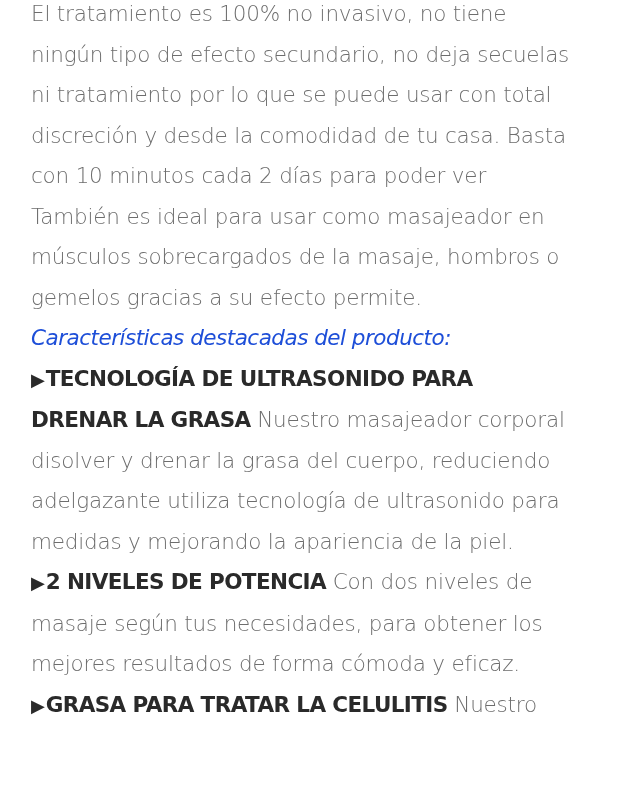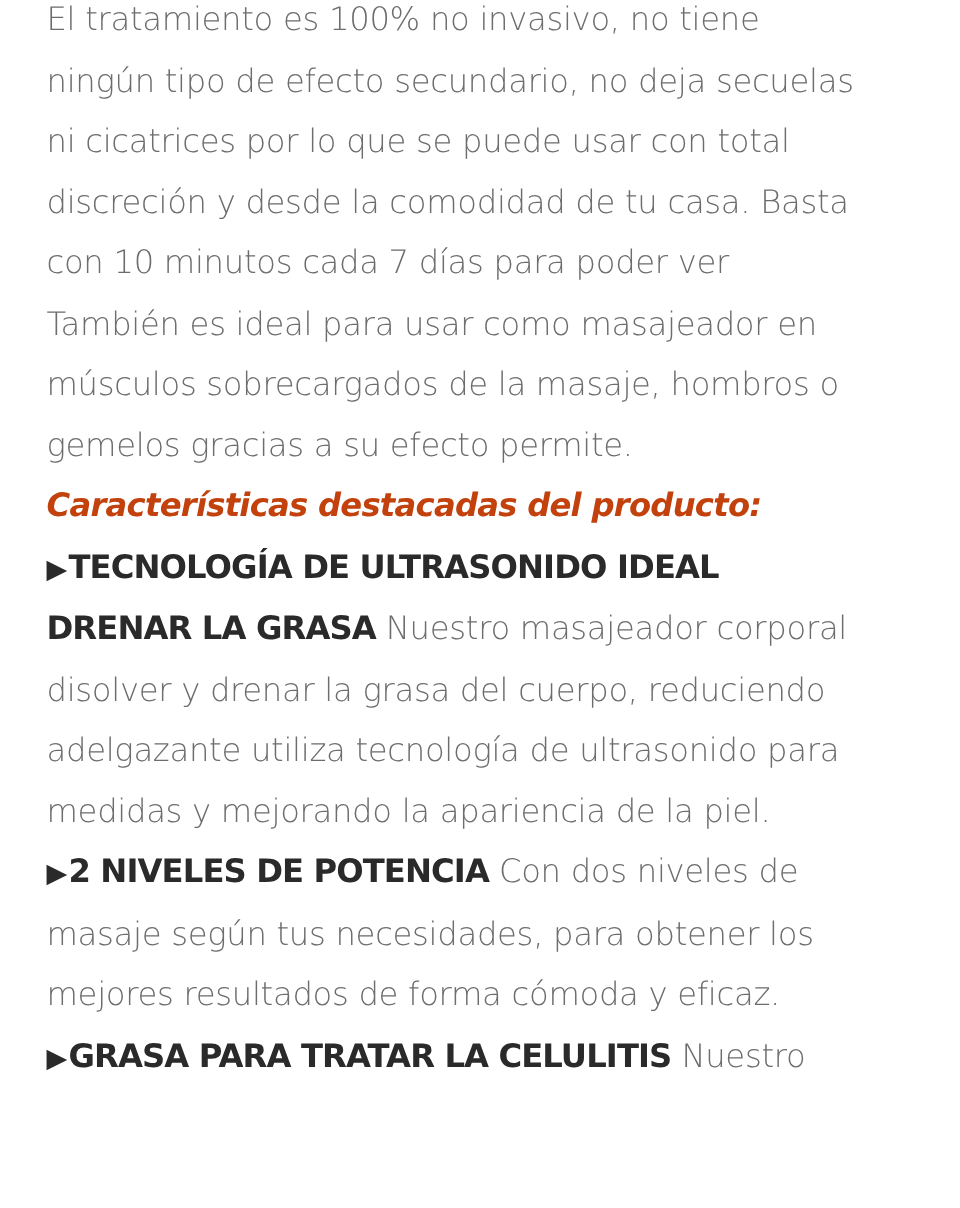--- a/index.html
+++ b/index.html
@@ -4,41 +4,41 @@
   <style>
     html, body { margin: 0; padding: 0; background: #ffffff; }
     body { width: 640px; height: 805px; overflow: hidden; position: relative; }
     .doc {
       position: absolute; left: 31px; top: -6px; width: 600px;
       font-family: "DejaVu Sans", sans-serif;
       font-size: 21.5px; line-height: 40.5px; color: #6d6d6d;
       font-weight: 300; letter-spacing: -0.2px;
     }
     .line { display: block; white-space: nowrap; }
-    .heading { font-style: italic; font-weight: bold; color: #c2410c; letter-spacing: -0.5px; }
+    .heading { font-style: italic; font-weight: normal; color: #1d4ed8; letter-spacing: -0.5px; }
     .bold { font-weight: bold; color: #2a2a2a; letter-spacing: -0.6px; }
     .arrow { color: #2a2a2a; font-size: 18px; margin-right: 1px; }
   </style>
 </head>
 <body>
 
 <div class="doc">
   <span class="line">El tratamiento es 100% no invasivo, no tiene</span>
   <span class="line">ningún tipo de efecto secundario, no deja secuelas</span>
-  <span class="line">ni cicatrices por lo que se puede usar con total</span>
+  <span class="line">ni tratamiento por lo que se puede usar con total</span>
   <span class="line">discreción y desde la comodidad de tu casa. Basta</span>
-  <span class="line">con 10 minutos cada 7 días para poder ver</span>
+  <span class="line">con 10 minutos cada 2 días para poder ver</span>
   <span class="line">También es ideal para usar como masajeador en</span>
   <span class="line">músculos sobrecargados de la masaje, hombros o</span>
   <span class="line">gemelos gracias a su efecto permite.</span>
 
   <span class="line heading">Características destacadas del producto:</span>
 
   <span class="line">
-    <span class="arrow">▶</span><span class="bold">TECNOLOGÍA DE ULTRASONIDO IDEAL</span>
+    <span class="arrow">▶</span><span class="bold">TECNOLOGÍA DE ULTRASONIDO PARA</span>
   </span>
   <span class="line">
     <span class="bold">DRENAR LA GRASA</span><span> Nuestro masajeador corporal</span>
   </span>
   <span class="line">disolver y drenar la grasa del cuerpo, reduciendo</span>
   <span class="line">adelgazante utiliza tecnología de ultrasonido para</span>
   <span class="line">medidas y mejorando la apariencia de la piel.</span>
 
   <span class="line">
     <span class="arrow">▶</span><span class="bold">2 NIVELES DE POTENCIA</span><span> Con dos niveles de</span>

